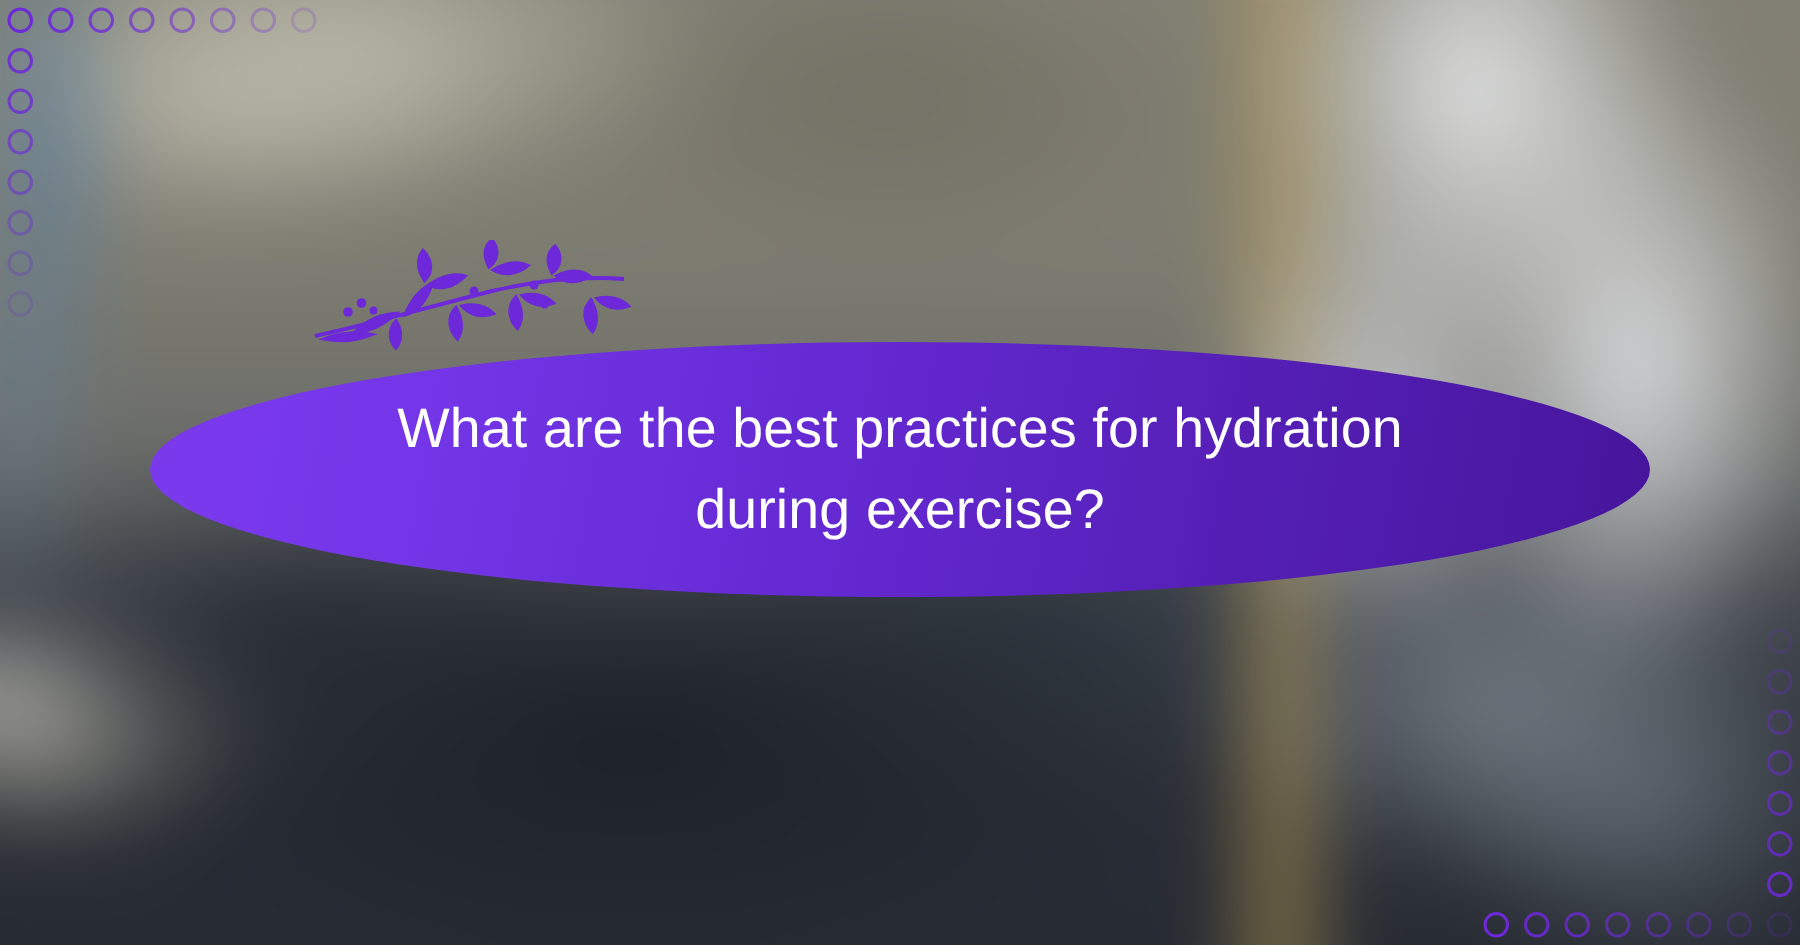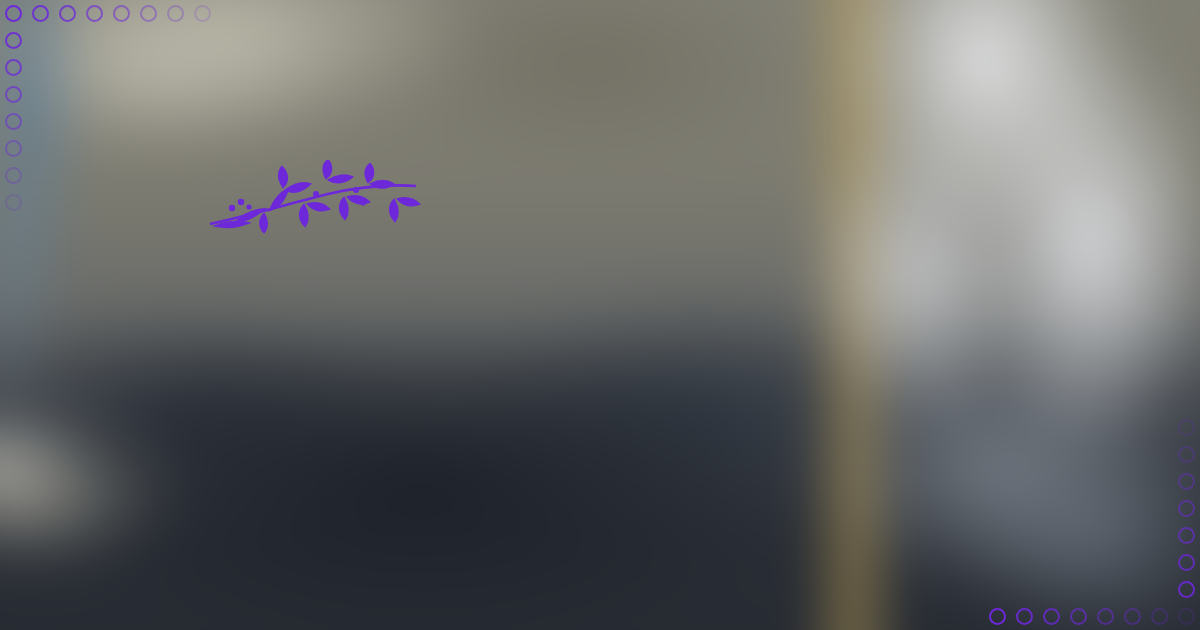--- a/index.html
+++ b/index.html
@@ -161,14 +161,17 @@
         <circle cx="24" cy="48" r="3.2" stroke="none"></circle>
         <circle cx="33" cy="42" r="3.2" stroke="none"></circle>
         <circle cx="41" cy="47" r="2.6" stroke="none"></circle>
         <circle cx="108" cy="34" r="3" stroke="none"></circle>
         <circle cx="148" cy="30" r="3" stroke="none"></circle>
         <circle cx="155" cy="43" r="2.6" stroke="none"></circle>
       </g>
     </svg>
   </div>
 
+  <div class="pill">
+    <div class="pill-text">What are the best practices for hydration during exercise?</div>
+  </div>
 
 </div>
 
 </body></html>

